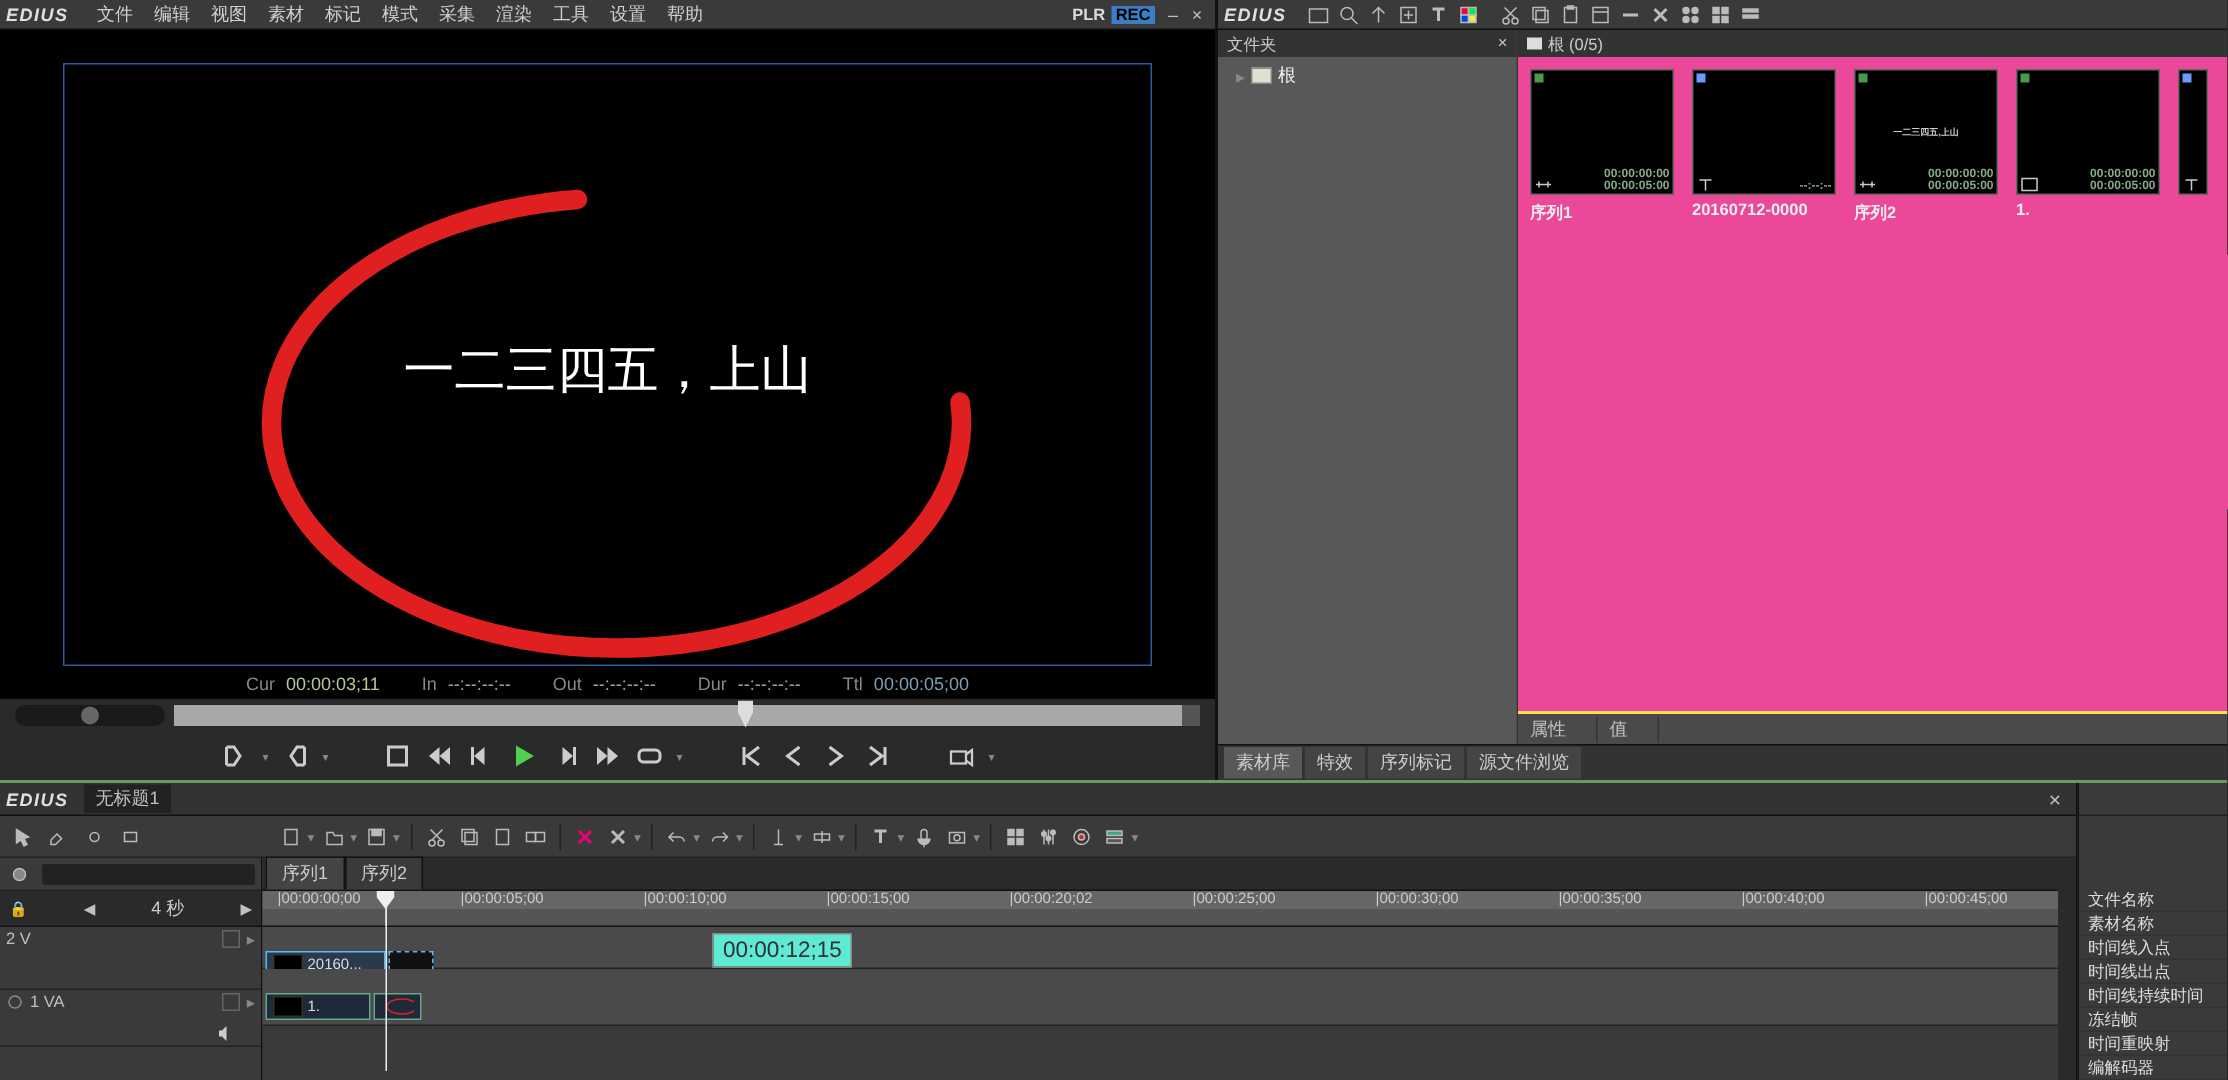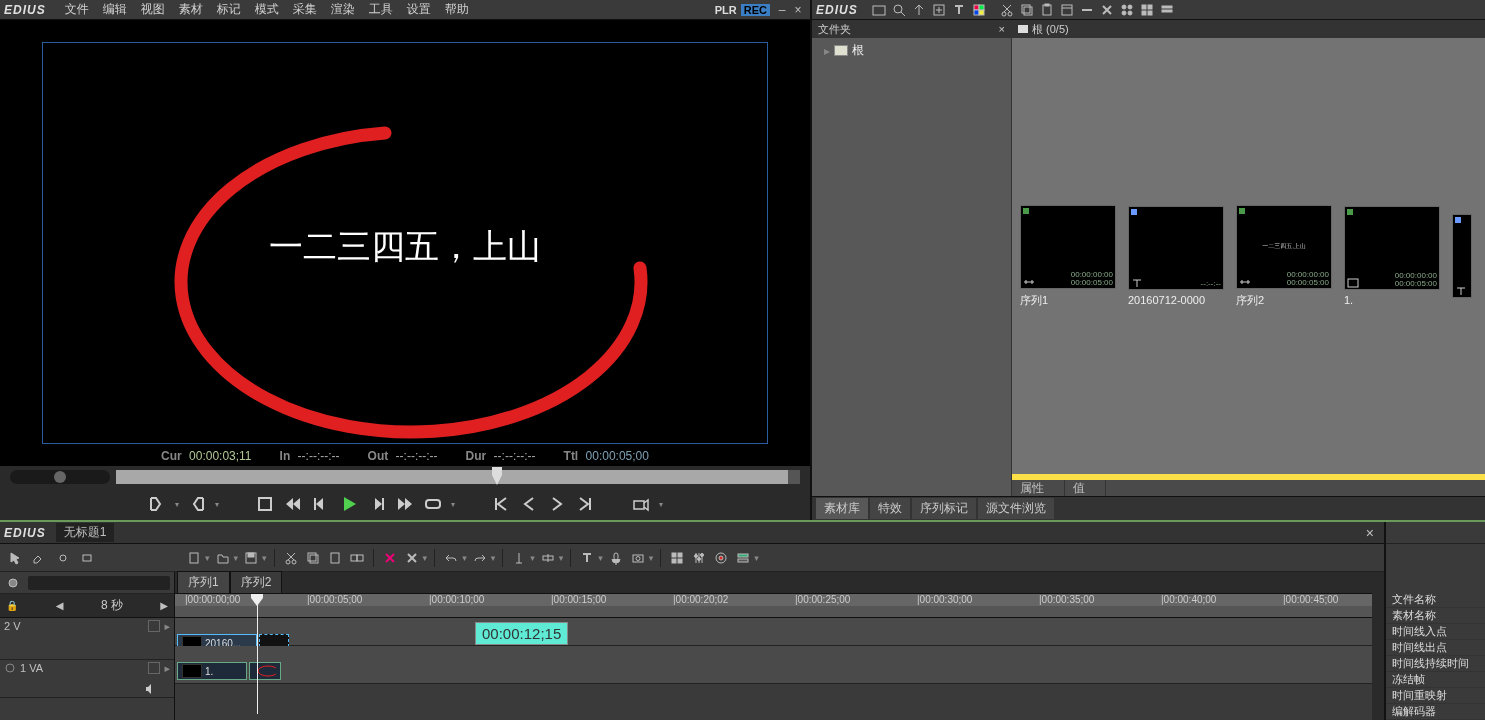--- a/index.html
+++ b/index.html
@@ -12,21 +12,21 @@
 .menubar .spacer { flex: 1; }
 .menubar .badge { font-size: 11px; font-weight: bold; margin-right: 4px; }
 .menubar .plr { color: #ddd; }
 .menubar .rec { background: #3a7fc4; color: #000; padding: 0 3px; }
 .menubar .win-btn { width: 16px; text-align: center; cursor: pointer; }
 .viewport-area { flex: 1; background: #000; padding: 22px 42px 2px; }
 .viewport { width: 100%; height: 100%; border: 1px solid #2a5da0; background: #000; display: flex; align-items: center; justify-content: center; position: relative; }
 .viewport svg { position: absolute; width: 100%; height: 100%; }
 .viewport-text { color: #fff; font-size: 34px; font-family: SimSun, serif; position: relative; z-index: 2; margin-top: 8px;}
 .timecode-row { height: 20px; display: flex; align-items: center; gap: 28px; padding: 0 40px; background: #000; color: #aaa; font-size: 12px; justify-content: center; }
-.timecode-row .label { color: #888; margin-right: 4px; font-weight: bold; }
+.timecode-row .label { color: #888; margin-right: 4px; }
 .timecode-row .tc-cur { color: #b4c896; }
 .timecode-row .tc-ttl { color: #7da0b5; }
 .scrub-row { height: 22px; display: flex; align-items: center; gap: 6px; padding: 0 10px; background: #2a2a2a; }
 .shuttle { width: 100px; height: 14px; background: #1a1a1a; border-radius: 7px; position: relative; }
 .shuttle::after { content:''; position:absolute; left:50%; top:1px; width:12px; height:12px; background:#666; border-radius:6px; transform:translateX(-50%); }
 .position-bar { flex: 1; height: 14px; background: #a8a8a8; position: relative; }
 .position-bar .marker { position: absolute; top: -3px; left: 55%; width: 10px; height: 20px; }
 .position-bar .marker svg { width:100%; height:100%; }
 .position-bar .endcap { position: absolute; right:0; top:0; width:12px; height:14px; background:#555; }
 .transport-row { height: 32px; display: flex; align-items: center; gap: 8px; justify-content: center; background: #2a2a2a; padding: 0 8px; }
@@ -40,28 +40,28 @@
 .sicon { width: 18px; height: 18px; display:flex; align-items:center; justify-content:center; cursor:pointer; }
 .sicon svg { width:14px; height:14px; fill:#bbb; stroke:#bbb; }
 .bin-body { flex:1; display:flex; }
 .folder-col { width: 200px; border-right: 1px solid #333; display:flex; flex-direction:column; }
 .panel-header { height: 18px; background: #333; display:flex; align-items:center; padding: 0 6px; font-size:11px; color:#ccc; justify-content: space-between; }
 .panel-header .x { cursor:pointer; }
 .folder-tree { flex:1; background: #585858; padding: 4px; }
 .tree-item { display:flex; align-items:center; gap:4px; font-size:12px; color:#eee; padding: 0 8px; }
 .tree-item .folder-ico { width:14px; height:11px; background:#e0e0d0; border:1px solid #888; position:relative; }
 .clips-col { flex:1; display:flex; flex-direction:column; }
-.clips-grid { flex:1; background:#737373; padding: 8px; display:flex; gap:12px; align-items:center; }
+.clips-grid { flex:1; background:#ec4899; padding: 8px; display:flex; gap:12px; align-items:flex-start;font-weight:bold; }
 .clip { width: 96px; }
 .clip-thumb { width:96px; height:84px; background:#000; border:1px solid #666; position:relative; overflow:hidden; display:flex; align-items:center; justify-content:center; }
 .clip-thumb .corner { position:absolute; top:2px; left:2px; width:6px; height:6px; }
 .clip-thumb .tc { position:absolute; bottom:1px; right:2px; font-size:8px; color:#8a8; line-height:1; text-align:right; }
 .clip-thumb .type-ico { position:absolute; bottom:2px; left:2px; width:12px; height:10px; }
 .clip-name { font-size:11px; color:#eee; padding-top:4px; white-space:nowrap; overflow:hidden; }
-.props-row { height: 22px; background:#4a4a4a; display:flex; align-items:center; font-size:12px; border-top:6px solid #fde047;}
+.props-row { height: 22px; background:#4a4a4a; display:flex; align-items:center; font-size:12px; border-top:2px solid #fde047;}
 .props-row div { padding: 0 20px 0 8px; border-right:1px solid #333; }
 .bin-tabs { height: 24px; background:#333; display:flex; align-items:center; gap:2px; padding:0 4px; border-top:1px solid #111;}
 .bin-tab { padding: 2px 8px; background:#444; color:#ccc; font-size:12px; cursor:pointer; }
 .bin-tab.active { background:#585858; }
 .timeline-panel { width:100%; height:200px; display:flex; border-top:2px solid #6a9a5a; }
 .tl-left { width:1385px; background:#3a3a3a; display:flex; flex-direction:column; border-right:1px solid #111;}
 .tl-titlebar { height:22px; background:#333; display:flex; align-items:center; padding:0 4px; border-bottom:1px solid #111;}
 .tl-titlebar .app-name { font-weight:bold; font-style:italic; color:#e0e0e0; margin-right:10px; letter-spacing:1px;}
 .tl-titlebar .proj { background:#222; padding:1px 8px; font-size:12px; }
 .tl-titlebar .close { margin-left:auto; font-size:14px; cursor:pointer; padding:0 6px; }
@@ -592,21 +592,21 @@
           <div class="sicon">
               <svg viewBox="0 0 14 14">
                 <circle cx="7" cy="7" r="4" fill="#888"></circle>
               </svg>
             </div>
           <div style="flex:1;height:14px;background:#222;border-radius:2px"></div>
         </div>
         <div class="track-zoom">
           <span style="font-size:10px">🔒</span>
           <span class="arrow">◀</span>
-          <span class="val">8 秒</span>
+          <span class="val">4 秒</span>
           <span class="arrow">▶</span>
         </div>
         <div class="track-head short">
           <span class="tname">2  V</span>
           <span class="patch"></span>
           <span style="color:#888">▸</span>
         </div>
         <div class="track-head">
           <svg width="12" height="12">
               <circle cx="6" cy="6" r="4" fill="none" stroke="#888"></circle>

